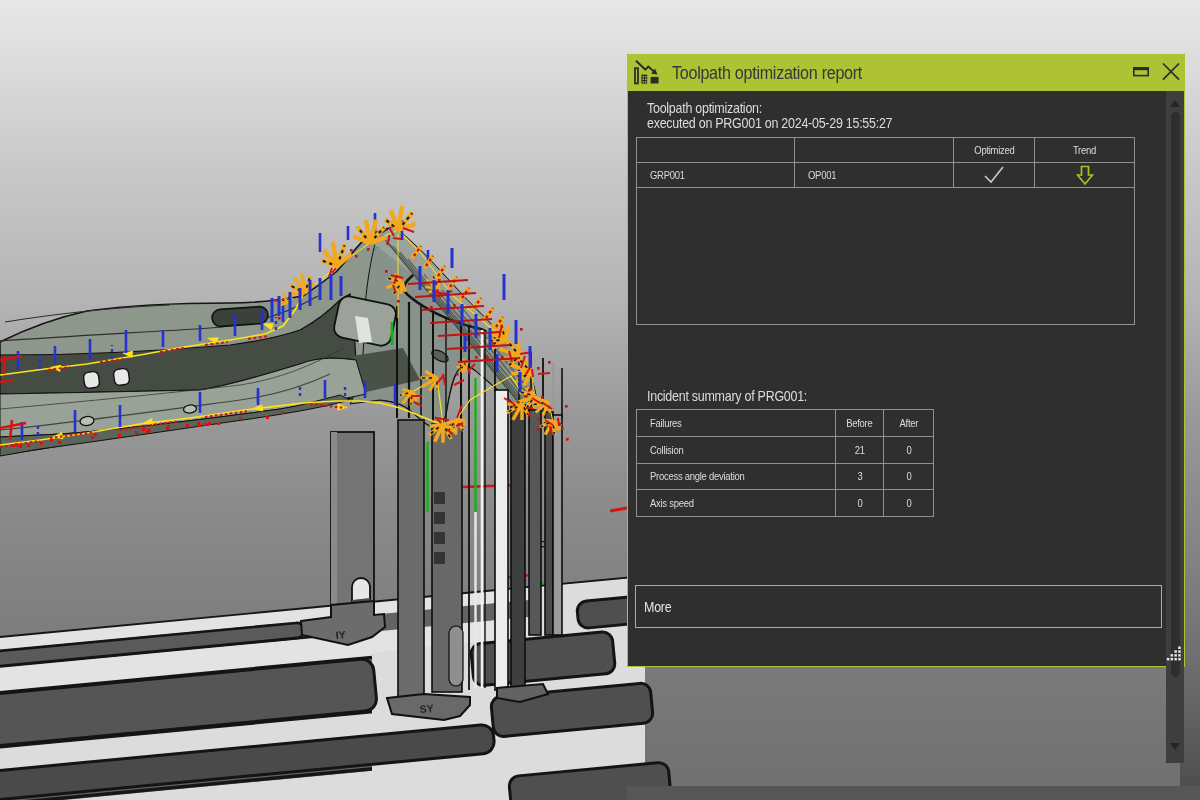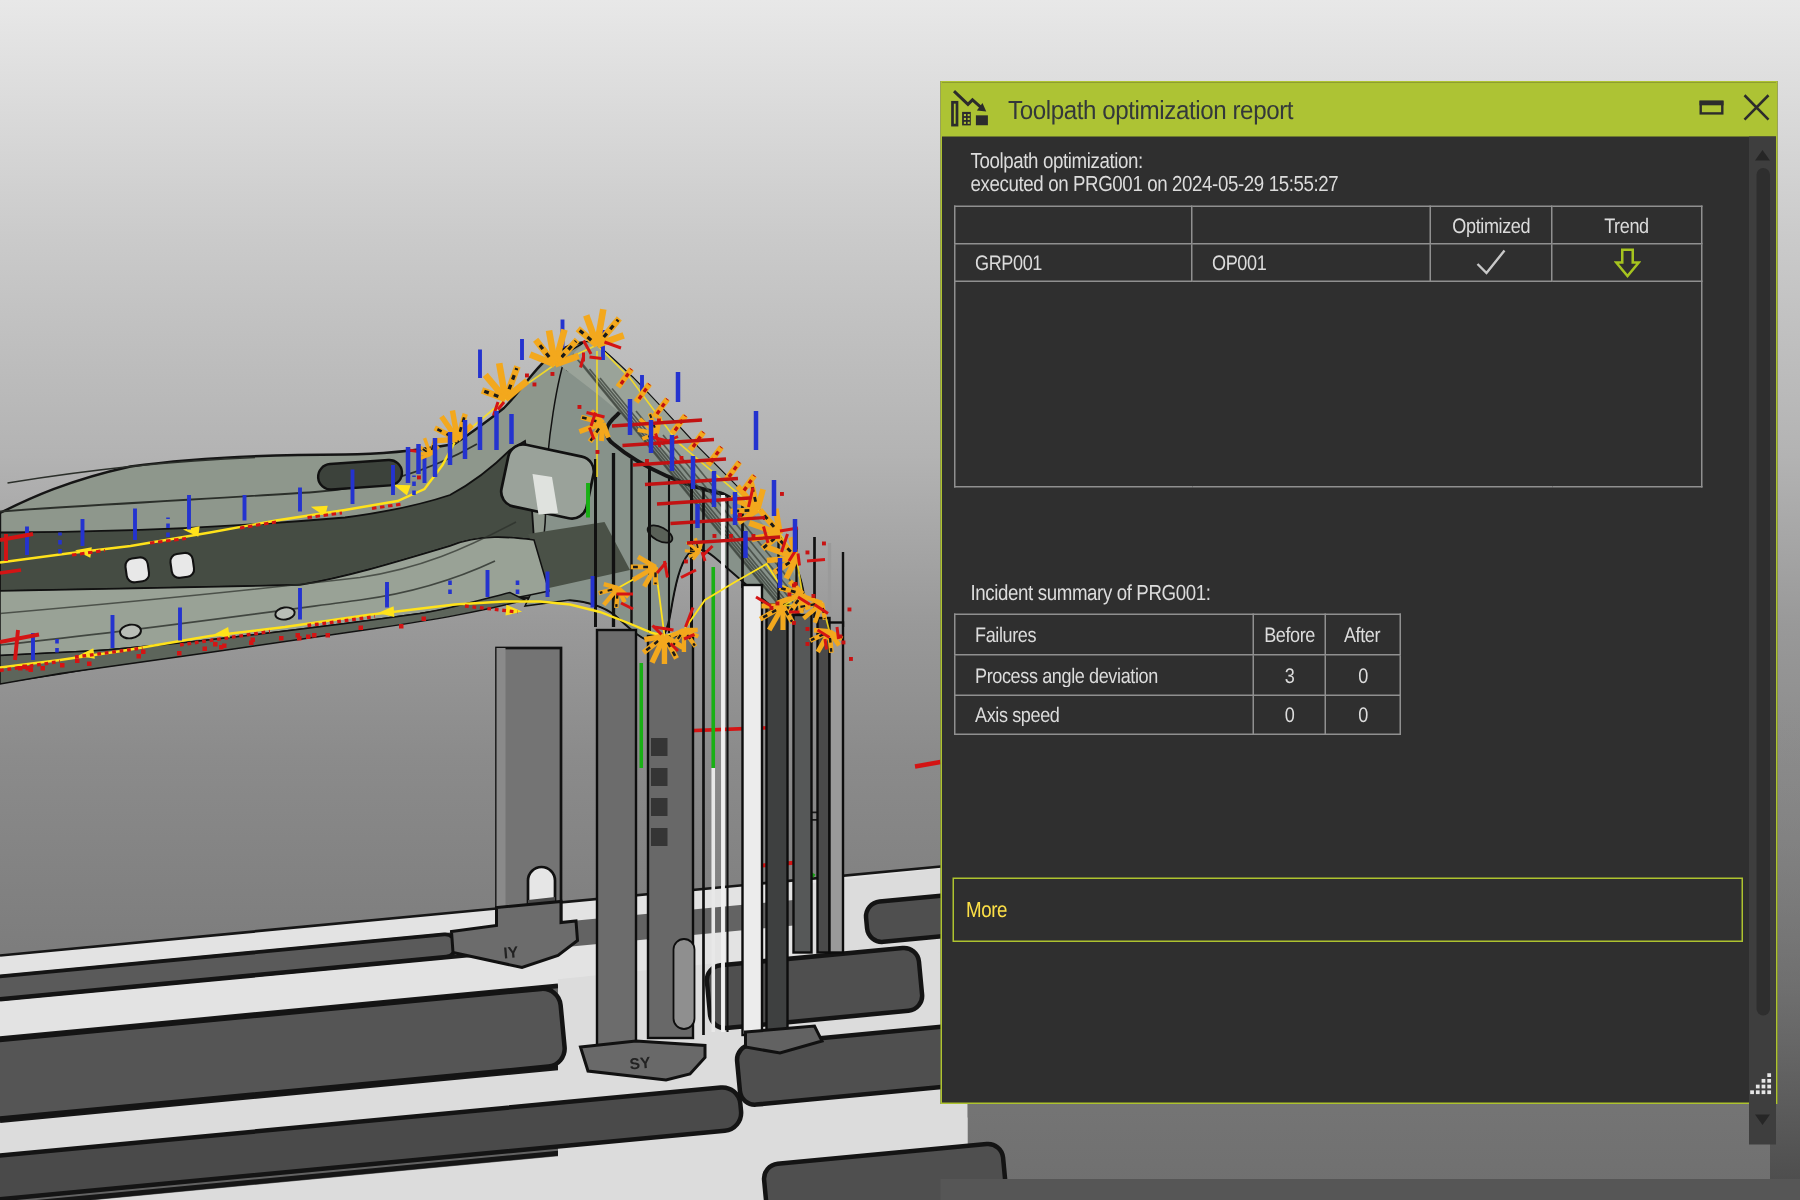--- a/index.html
+++ b/index.html
@@ -1,42 +1,42 @@
 <!DOCTYPE html>
 <html><head>
 <meta charset="utf-8">
 <style>
 html,body{margin:0;padding:0;width:1200px;height:800px;overflow:hidden;
   font-family:"Liberation Sans",sans-serif;}
 #stage{position:absolute;left:0;top:0;width:1200px;height:800px;
   background:linear-gradient(to bottom,#e8e8e8 0%,#cacaca 20%,#b3b3b3 38%,#999 52%,#8b8b8b 63%,#7d7d7d 79%,#6f6f6f 100%);}
 #scene{position:absolute;left:0;top:0;}
 
-#dlg{position:absolute;left:627px;top:54px;width:558px;height:682px;
+#dlg{position:absolute;left:627px;top:54px;width:558px;height:613px;
   border:1px solid #aec32f;background:#2f2f2f;box-sizing:border-box;}
 #titlebar{position:absolute;left:0;top:0;width:100%;height:36px;background:#adc334;}
 #title{position:absolute;left:44px;top:8px;font-size:17.5px;color:#33383a;
   letter-spacing:-0.3px;transform:scaleX(0.92);transform-origin:left center;white-space:nowrap;}
 .t-txt{color:#dcdcdc;font-size:14.5px;letter-spacing:-0.3px;transform:scaleX(0.86);
   transform-origin:left center;white-space:nowrap;position:absolute;}
 #rpt-line{left:19px;top:46px;line-height:15px;}
 table{border-collapse:collapse;table-layout:fixed;position:absolute;
-  color:#dcdcdc;font-size:14px;}
+  color:#dcdcdc;font-size:11px;}
 td{border:1px solid #909090;overflow:hidden;white-space:nowrap;padding:0;}
 #tbl1{left:8px;top:82px;}
 #tbl1 td{height:24px;}
 #tbl2{left:8px;top:354px;}
 #tbl2 td{height:25.8px;}
 .cl{text-align:left;padding-left:10px;}
 .cc{text-align:center;}
 .pad{display:inline-block;margin-left:3px;letter-spacing:-0.3px;transform:scaleX(0.86);transform-origin:left center;}
 .cpad{display:inline-block;letter-spacing:-0.3px;transform:scaleX(0.86);transform-origin:center center;}
 #inc-line{left:19px;top:333px;}
 #more{position:absolute;left:7px;top:530px;width:525px;height:41px;
-  border:1px solid #aec32f;color:#fde047;font-size:14.5px;}
+  border:1px solid #aec32f;color:#e5e5e5;font-size:14.5px;}
 #more span{position:absolute;left:8px;top:13px;letter-spacing:-0.3px;transform:scaleX(0.86);transform-origin:left center;}
 
 #sbar{position:absolute;right:0px;top:36px;width:18px;height:672px;background:#3e3e3e;}
 #sthumb{position:absolute;left:5px;top:21px;width:9px;height:565px;background:#2e2e2e;border-radius:5px;}
 .sarr{position:absolute;left:4px;width:0;height:0;border-left:5px solid transparent;border-right:5px solid transparent;}
 #sup{top:9px;border-bottom:7px solid #262626;}
 #sdn{top:652px;border-top:7px solid #262626;}
 </style>
 </head>
 <body>
@@ -631,20 +631,25 @@
           <col style="width:48px">
           <col style="width:50px">
         </colgroup>
     <tbody>
           <tr>
             <td class="cl"><span class="pad">Failures</span></td>
             <td class="cc"><span class="cpad">Before</span></td>
             <td class="cc"><span class="cpad">After</span></td>
           </tr>
     <tr>
+            <td class="cl"><span class="pad">Collision</span></td>
+            <td class="cc"><span class="cpad">21</span></td>
+            <td class="cc"><span class="cpad">0</span></td>
+          </tr>
+    <tr>
             <td class="cl"><span class="pad">Process angle deviation</span></td>
             <td class="cc"><span class="cpad">3</span></td>
             <td class="cc"><span class="cpad">0</span></td>
           </tr>
     <tr>
             <td class="cl"><span class="pad">Axis speed</span></td>
             <td class="cc"><span class="cpad">0</span></td>
             <td class="cc"><span class="cpad">0</span></td>
           </tr>
   </tbody>

